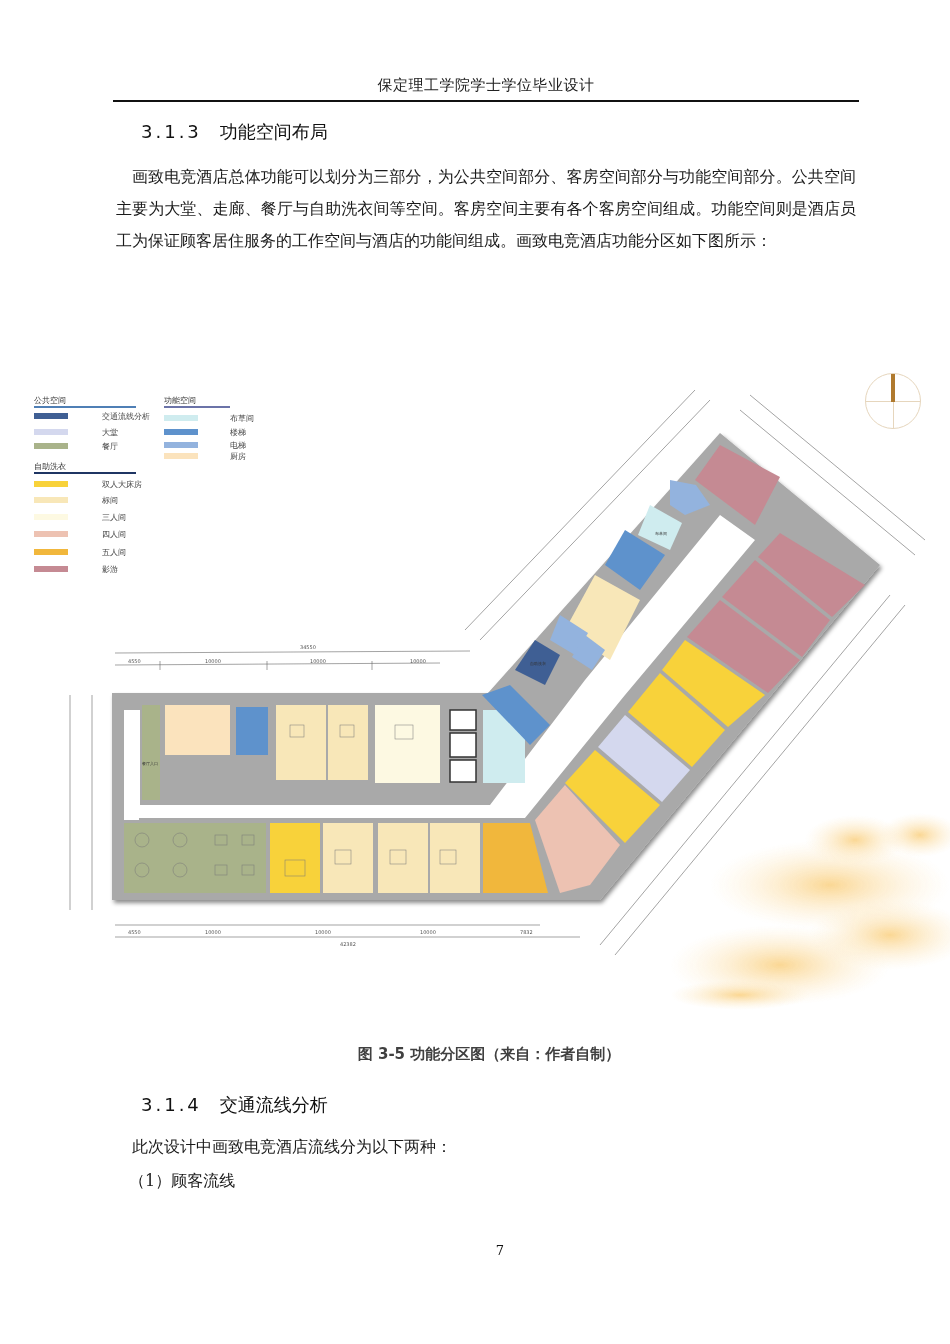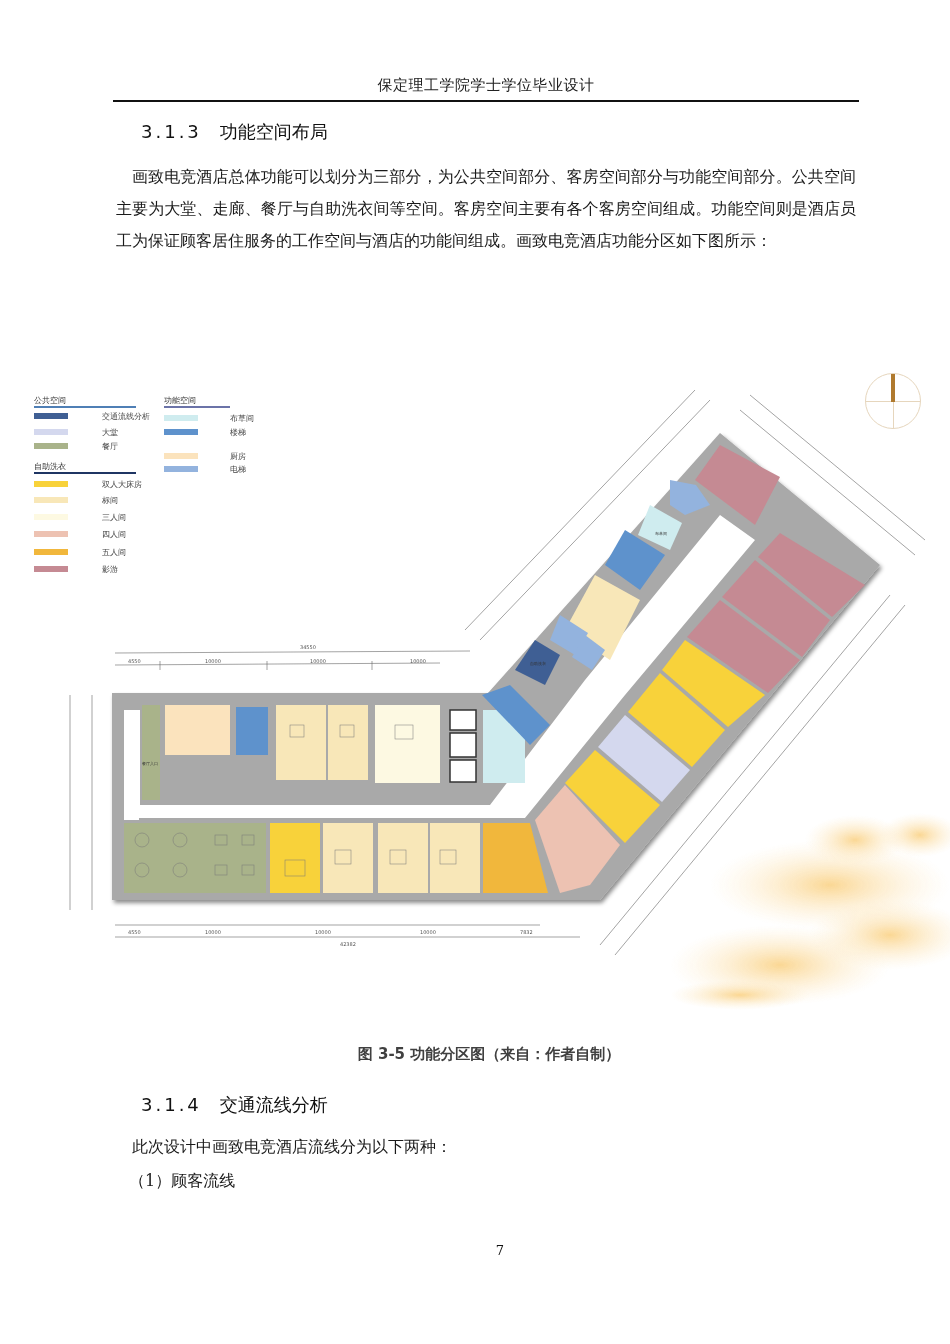--- a/index.html
+++ b/index.html
@@ -87,21 +87,21 @@
     <div class="leg-title" style="left:132px;top:0;">功能空间</div>
     <div class="leg-rule" style="left:132px;top:11px;width:66px;background:#6b73a8;"></div>
     <div class="leg-row" style="left:132px;top:18px;width:120px;">
         <span class="leg-sw" style="background:#cfecef;"></span>
         <span class="leg-lb" style="left:66px;">布草间</span>
       </div>
     <div class="leg-row" style="left:132px;top:32px;width:120px;">
         <span class="leg-sw" style="background:#5e92cc;"></span>
         <span class="leg-lb" style="left:66px;">楼梯</span>
       </div>
-    <div class="leg-row" style="left:132px;top:45px;width:120px;margin-top:24px;">
+    <div class="leg-row" style="left:132px;top:45px;width:120px;">
         <span class="leg-sw" style="background:#93b3de;"></span>
         <span class="leg-lb" style="left:66px;">电梯</span>
       </div>
     <div class="leg-row" style="left:132px;top:56px;width:120px;">
         <span class="leg-sw" style="background:#fbe3bd;"></span>
         <span class="leg-lb" style="left:66px;">厨房</span>
       </div>
   </div>
 
   <div class="compass">

